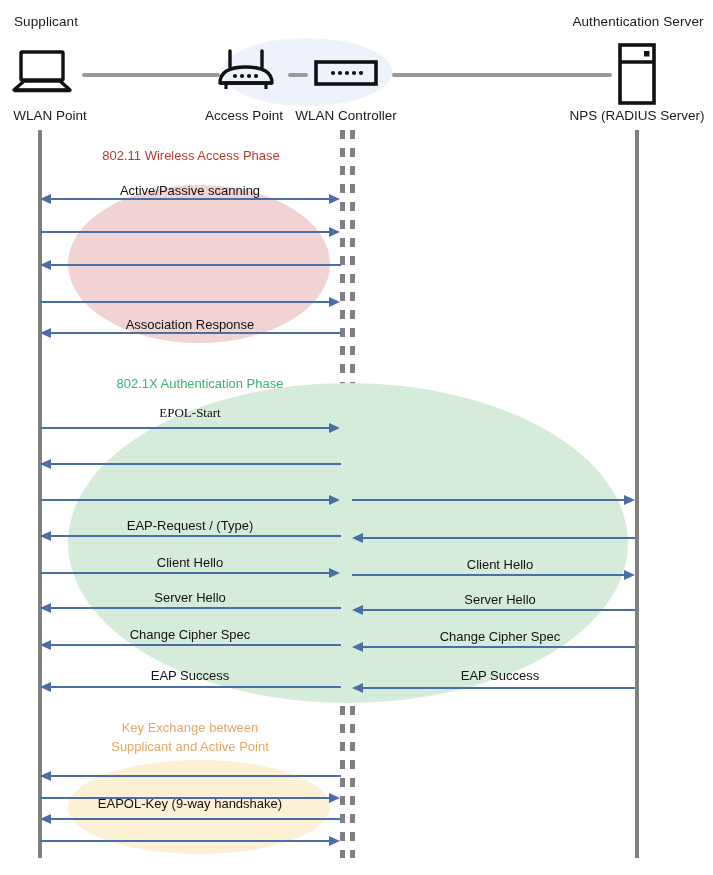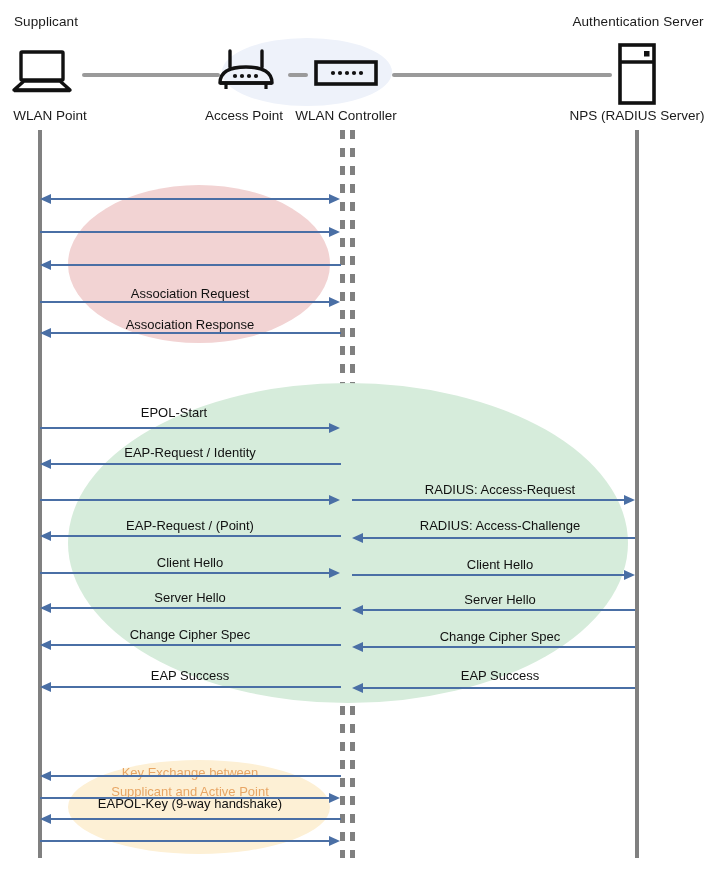--- a/index.html
+++ b/index.html
@@ -181,62 +181,61 @@
   <div class="node-label" style="left:288px; top:108px; width:116px;">WLAN Controller</div>
   <div class="node-label" style="left:545px; top:108px; width:184px;">NPS (RADIUS Server)</div>
 
   <div class="lifeline" style="left:38px; top:130px; height:728px;"></div>
   <div class="lifeline-dash" style="left:340px; top:130px; height:728px;"></div>
   <div class="lifeline-dash" style="left:350px; top:130px; height:728px;"></div>
   <div class="lifeline" style="left:635px; top:130px; height:728px;"></div>
 
   <div class="phase-ellipse" style="left:68px; top:185px; width:262px; height:158px; background:#f2d3d3;"></div>
 
-
+  <div class="phase-title" style="left:85px; top:146px; width:212px; color:#c0392b;">802.11 Wireless Access Phase</div>
+
+  <div class="msg-label" style="left:40px; top:183px; width:300px;">Active/Passive scanning</div>
   <div class="msg-line" style="left:45px; top:198px; width:292px;"></div>
   <div class="arrow-head left" style="left:40px; top:194px;"></div>
   <div class="arrow-head right" style="left:329px; top:194px;"></div>
 
   <div class="msg-line" style="left:40px; top:231px; width:297px;"></div>
   <div class="arrow-head right" style="left:329px; top:227px;"></div>
 
   <div class="msg-line" style="left:45px; top:264px; width:296px;"></div>
   <div class="arrow-head left" style="left:40px; top:260px;"></div>
 
-  <div class="msg-label" style="left:40px; top:286px; width:300px;">Association Request</div>
   <div class="msg-line" style="left:40px; top:301px; width:297px;"></div>
   <div class="arrow-head right" style="left:329px; top:297px;"></div>
 
   <div class="msg-label" style="left:40px; top:317px; width:300px;">Association Response</div>
   <div class="msg-line" style="left:45px; top:332px; width:296px;"></div>
   <div class="arrow-head left" style="left:40px; top:328px;"></div>
 
   <div class="phase-ellipse" style="left:68px; top:383px; width:560px; height:320px; background:#d6ecdb;"></div>
 
-
-  <div class="msg-label" style="left:24px; top:405px; width:300px;">EPOL-Start</div>
+  <div class="phase-title" style="left:100px; top:374px; width:200px; color:#3cb371;">802.1X Authentication Phase</div>
+
+  <div class="msg-label" style="left:40px; top:405px; width:300px;font-family:Liberation Serif, serif;">EPOL-Start</div>
   <div class="msg-line" style="left:40px; top:427px; width:297px;"></div>
   <div class="arrow-head right" style="left:329px; top:423px;"></div>
 
-  <div class="msg-label" style="left:40px; top:445px; width:300px;">EAP-Request / Identity</div>
   <div class="msg-line" style="left:45px; top:463px; width:296px;"></div>
   <div class="arrow-head left" style="left:40px; top:459px;"></div>
 
   <div class="msg-line" style="left:40px; top:499px; width:297px;"></div>
   <div class="arrow-head right" style="left:329px; top:495px;"></div>
 
-  <div class="msg-label" style="left:355px; top:482px; width:290px;">RADIUS: Access-Request</div>
   <div class="msg-line" style="left:352px; top:499px; width:272px;"></div>
   <div class="arrow-head right" style="left:624px; top:495px;"></div>
 
-  <div class="msg-label" style="left:40px; top:518px; width:300px;">EAP-Request / (Point)</div>
+  <div class="msg-label" style="left:40px; top:518px; width:300px;">EAP-Request / (Type)</div>
   <div class="msg-line" style="left:45px; top:535px; width:296px;"></div>
   <div class="arrow-head left" style="left:40px; top:531px;"></div>
 
-  <div class="msg-label" style="left:355px; top:518px; width:290px;">RADIUS: Access-Challenge</div>
   <div class="msg-line" style="left:357px; top:537px; width:278px;"></div>
   <div class="arrow-head left" style="left:352px; top:533px;"></div>
 
   <div class="msg-label" style="left:40px; top:555px; width:300px;">Client Hello</div>
   <div class="msg-line" style="left:40px; top:572px; width:297px;"></div>
   <div class="arrow-head right" style="left:329px; top:568px;"></div>
 
   <div class="msg-label" style="left:355px; top:557px; width:290px;">Client Hello</div>
   <div class="msg-line" style="left:352px; top:574px; width:272px;"></div>
   <div class="arrow-head right" style="left:624px; top:570px;"></div>
@@ -260,21 +259,21 @@
   <div class="msg-label" style="left:40px; top:668px; width:300px;">EAP Success</div>
   <div class="msg-line" style="left:45px; top:686px; width:296px;"></div>
   <div class="arrow-head left" style="left:40px; top:682px;"></div>
 
   <div class="msg-label" style="left:355px; top:668px; width:290px;">EAP Success</div>
   <div class="msg-line" style="left:357px; top:687px; width:278px;"></div>
   <div class="arrow-head left" style="left:352px; top:683px;"></div>
 
   <div class="phase-ellipse" style="left:68px; top:760px; width:262px; height:94px; background:#fdf0d5;"></div>
 
-  <div class="phase-title" style="left:95px; top:763px; width:190px; color:#e8a665;">
+  <div class="phase-title" style="left:95px; top:718px; width:190px; color:#e8a665;">
     <span>Key Exchange between</span><br>
     <span>Supplicant and Active Point</span>
   </div>
 
   <div class="msg-line" style="left:45px; top:775px; width:296px;"></div>
   <div class="arrow-head left" style="left:40px; top:771px;"></div>
 
   <div class="msg-line" style="left:40px; top:797px; width:297px;"></div>
   <div class="arrow-head right" style="left:329px; top:793px;"></div>
 

